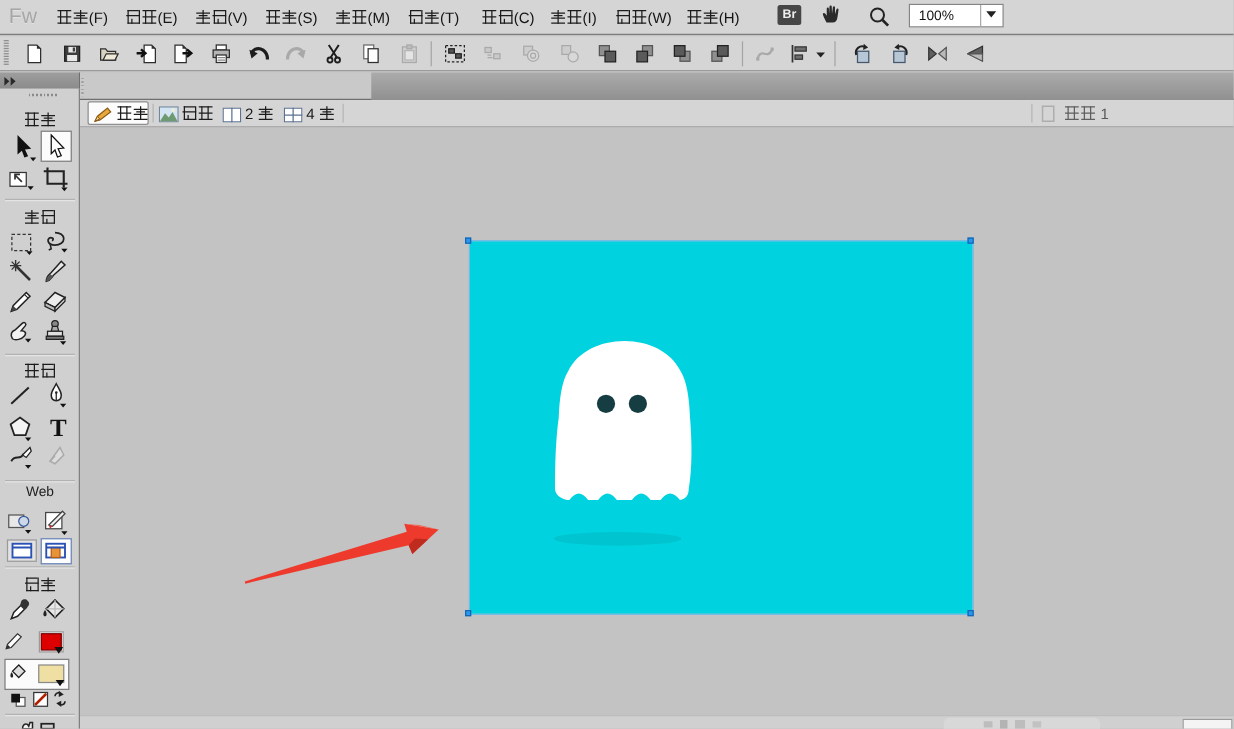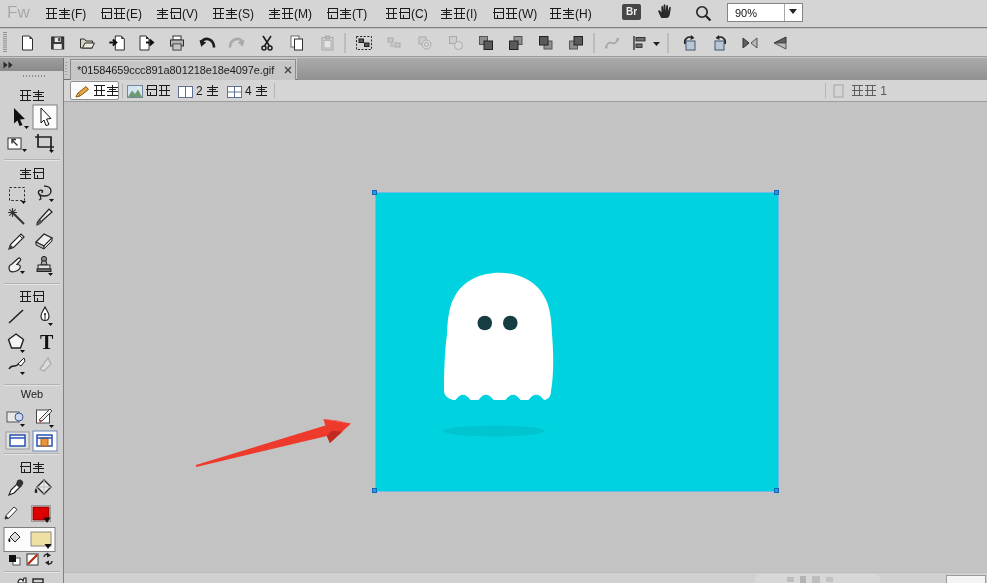--- a/index.html
+++ b/index.html
@@ -42,21 +42,21 @@
   <span class="mi" style="left:549px"><i class="hz"></i><i class="hzb"></i>(H)</span>
   <span class="abs" style="left:622px;top:4px;width:19px;height:16px;background:#464646;border-radius:2px;color:#eee;font-size:10px;font-weight:bold;text-align:center;line-height:16px">Br</span>
   <svg class="abs" style="left:658px;top:4px" width="16" height="15" viewBox="0 0 16 15">
     <path d="M3.2,14 C2,11.5 0.6,9 0.3,7.6 C0,6.4 1.4,5.9 2.1,6.8 L3.4,8.6 L3.4,2.8 C3.4,1.6 5.1,1.6 5.1,2.8 L5.3,7 L5.6,1.2 C5.7,0 7.3,0 7.4,1.2 L7.6,7 L8.3,1.8 C8.5,0.7 10,0.8 10,2 L10,7.3 L11.2,3.4 C11.6,2.3 13,2.7 12.8,3.9 L12,9.5 C11.6,12.5 10.5,14 8,14 Z" fill="#2a2a2a"></path>
   </svg>
   <svg class="abs" style="left:694px;top:4px" width="19" height="19" viewBox="0 0 19 19">
     <circle cx="8" cy="8" r="5.2" fill="none" stroke="#222" stroke-width="1.6"></circle>
     <line x1="12" y1="12" x2="16.5" y2="16.5" stroke="#222" stroke-width="2.2"></line>
   </svg>
   <span class="abs" style="left:727px;top:3px;width:76px;height:19px;background:#fff;border:1px solid #858585"></span>
-  <span class="abs" style="left:735px;top:7px;font-size:11px;color:#111">90%</span>
+  <span class="abs" style="left:735px;top:7px;font-size:11px;color:#111">100%</span>
   <span class="abs" style="left:784px;top:4px;width:1px;height:17px;background:#aaa"></span>
   <span class="abs" style="left:789px;top:9px;width:0;height:0;border-left:4px solid transparent;border-right:4px solid transparent;border-top:5px solid #222"></span>
 </div>
 
 <div class="abs" id="toolbar">
   <svg class="abs" style="left:0;top:0" width="987" height="28" viewBox="0 0 987 28" id="tbicons">
       <g>
         <rect x="3" y="3" width="4" height="1" fill="#8d8d8d"></rect>
         <rect x="3" y="5.1" width="4" height="1" fill="#8d8d8d"></rect>
         <rect x="3" y="7.2" width="4" height="1" fill="#8d8d8d"></rect>
@@ -195,26 +195,20 @@
 <div class="abs" id="panelhead">
   <svg class="abs" style="left:3px;top:3px" width="12" height="8" viewBox="0 0 12 8">
     <path d="M0.5,0.5 L4.5,4 L0.5,7.5 Z" fill="#2a2a2a"></path>
       <path d="M5.5,0.5 L9.5,4 L5.5,7.5 Z" fill="#2a2a2a"></path>
   </svg>
 </div>
 
 <div class="abs" id="tabstrip">
   <div style="position:absolute;left:1px;top:4px;width:2px;height:15px;background:repeating-linear-gradient(#a0a0a0 0 1px,#cccccc 1px 3px)"></div>
   <div style="position:absolute;left:233px;top:0;width:690px;height:22px;background:linear-gradient(#ababab,#909090)"></div>
-  <div id="tab">
-    <span style="position:absolute;left:6px;top:4px;font-size:11px;color:#1c1c1c;letter-spacing:-0.1px">*01584659ccc891a801218e18e4097e.gif</span>
-    <svg style="position:absolute;left:213px;top:6px" width="8" height="8" viewBox="0 0 8 8">
-        <path d="M1,1 L7,7 M7,1 L1,7" stroke="#444" stroke-width="1.4"></path>
-      </svg>
-  </div>
 </div>
 
 <div class="abs" id="viewrow">
   <span class="abs" style="left:6px;top:1px;width:49px;height:19px;background:#fcfcfc;border:1px solid #8f8f8f;border-radius:2px"></span>
   <svg class="abs" style="left:11px;top:5px" width="15" height="13" viewBox="0 0 15 13">
     <path d="M1,12 L3,8 L11,1.5 L13.5,4.5 L5,11 Z" fill="#e9a83e" stroke="#8a5a14" stroke-width="1"></path>
     <path d="M1,12 L3,8 L4.8,10.2 Z" fill="#f6d79a" stroke="#8a5a14" stroke-width="0.8"></path>
   </svg>
   <span class="vtxt" style="left:29px"><i class="hz"></i><i class="hzb"></i></span>
   <span class="sep" style="left:58px;top:3px;height:15px;background:#b5b5b5"></span>

